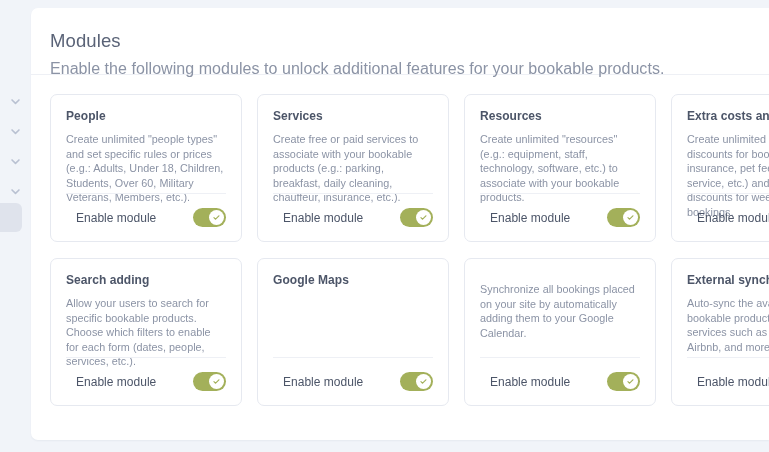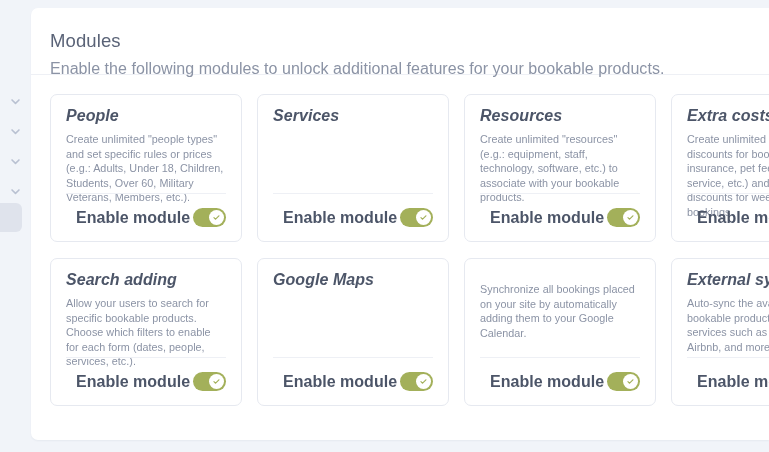--- a/index.html
+++ b/index.html
@@ -107,27 +107,26 @@
     height: 148px;
     box-sizing: border-box;
     border: 1px solid #e6e9f0;
     border-radius: 7px;
     background: #ffffff;
     padding: 14px 15px 0 15px;
     position: relative;
     overflow: hidden;
   }
   .card-title {
-    font-size: 16px;
+    font-size: 12px;
     font-weight: 700;
     color: #4c5568;
     line-height: 14px;
     letter-spacing: 0.05px;
     white-space: nowrap;
-    font-style: italic;
   }
   .card-desc {
     margin-top: 9px;
     font-size: 10.8px;
     color: #8b93a5;
     line-height: 14.5px;
     letter-spacing: 0.02px;
   }
   .card-footer {
     position: absolute;
@@ -137,22 +136,22 @@
     height: 47px;
     border-top: 1px solid #eef0f5;
     display: flex;
     align-items: center;
     justify-content: space-between;
   }
   .card-footer.overflowed {
     right: -30px;
   }
   .footer-label {
-    font-size: 16px;
-    font-weight: 700;
+    font-size: 12px;
+    font-weight: 400;
     color: #4c5568;
     letter-spacing: 0.02px;
     padding-left: 10px;
   }
 
   
   .toggle {
     width: 33px;
     height: 19px;
     border-radius: 10px;
@@ -231,20 +230,21 @@
               <svg viewBox="0 0 12 12" width="9" height="9">
                   <path d="M2.6 6.2 L4.8 8.3 L9.2 3.7" fill="none" stroke="#a3b05a" stroke-width="1.5" stroke-linecap="round" stroke-linejoin="round"></path>
                 </svg>
             </span>
           </span>
         </div>
       </div>
 
       <div class="card">
         <div class="card-title">Services</div>
+        <div class="card-desc">Create free or paid services to associate with your bookable products (e.g.: parking, breakfast, daily cleaning, chauffeur, insurance, etc.).</div>
         <div class="card-footer">
           <span class="footer-label">Enable module</span>
           <span class="toggle">
             <span class="knob">
               <svg viewBox="0 0 12 12" width="9" height="9">
                   <path d="M2.6 6.2 L4.8 8.3 L9.2 3.7" fill="none" stroke="#a3b05a" stroke-width="1.5" stroke-linecap="round" stroke-linejoin="round"></path>
                 </svg>
             </span>
           </span>
         </div>

